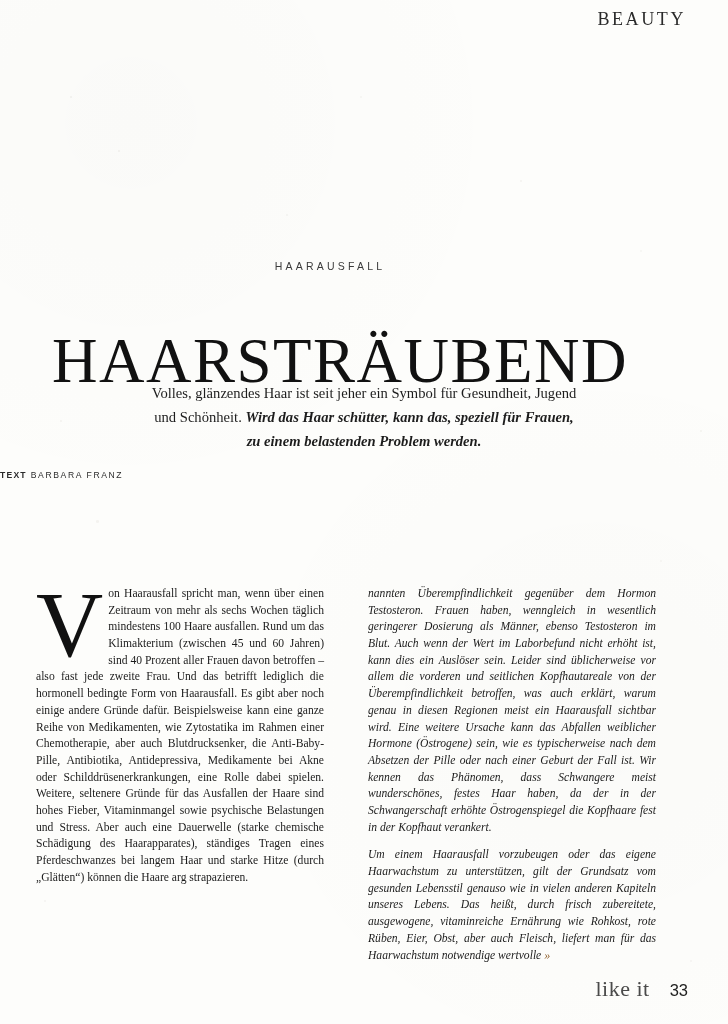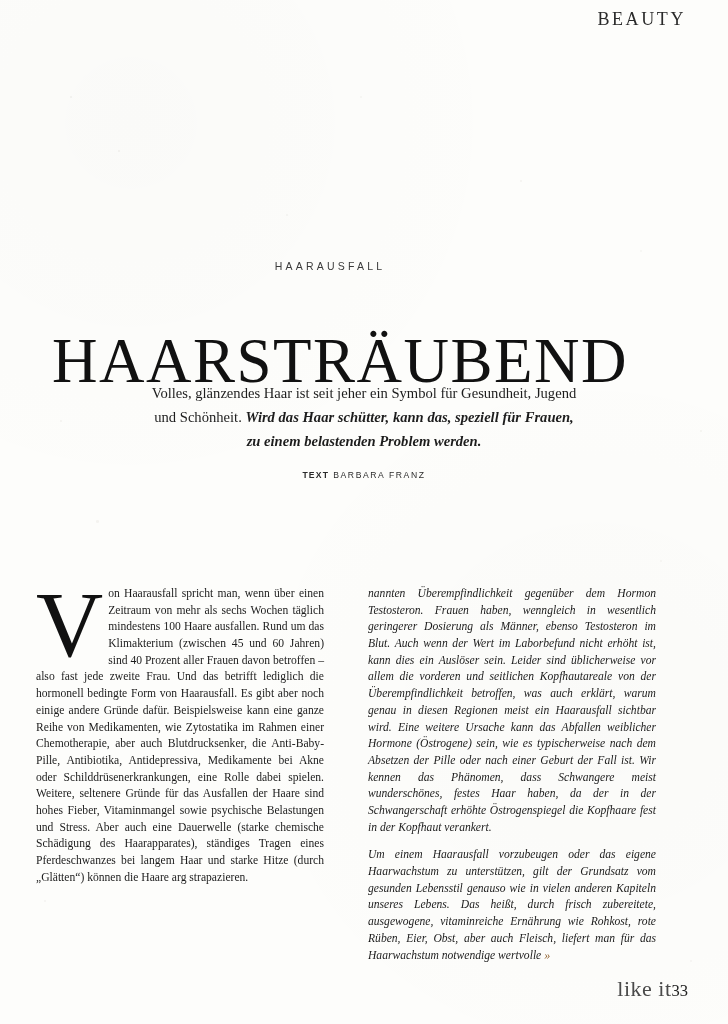--- a/index.html
+++ b/index.html
@@ -88,21 +88,21 @@
   .deck .em {
     font-style: italic;
     font-weight: bold;
   }
 
   .byline {
     position: absolute;
     top: 470px;
     left: 0;
     width: 728px;
-    text-align: center;
+    text-align: left;
     font-family: "Liberation Sans", sans-serif;
     font-size: 8.6px;
     letter-spacing: 1.6px;
     color: #2b2b2b;
   }
   .byline .lbl {
     font-weight: bold;
     letter-spacing: 1.2px;
   }
 
@@ -148,30 +148,30 @@
     color: #8f5f2a;
     font-size: 12px;
   }
 
   .footer {
     position: absolute;
     bottom: 22px;
     right: 40px;
     display: flex;
     align-items: baseline;
-    gap: 0;
+    gap: 20px;
   }
   .brand {
     font-family: "Liberation Serif", serif;
     font-size: 22px;
     color: #4a4a4a;
     letter-spacing: 0.5px;
   }
   .folio {
-    font-family: Liberation Serif, serif;
+    font-family: Liberation Sans, sans-serif;
     font-size: 16.5px;
     color: #222;
   }
 </style>
 </head>
 <body>
 
 <div class="page">
 
   <div class="speckles">

